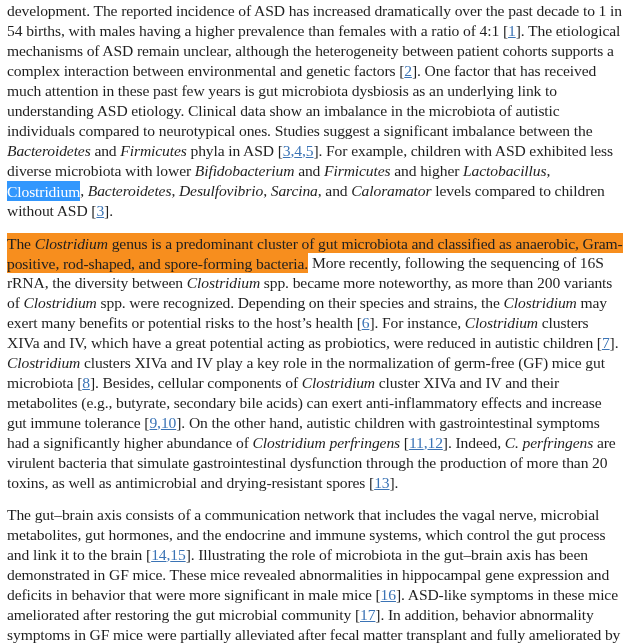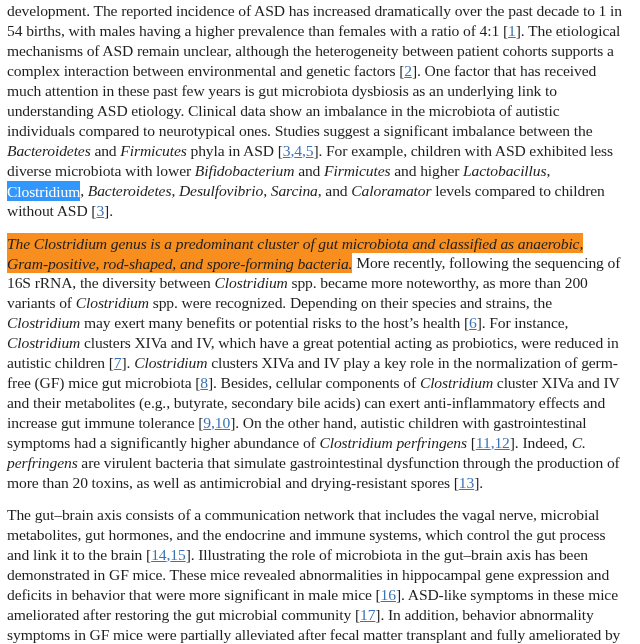--- a/index.html
+++ b/index.html
@@ -35,21 +35,20 @@
     text-decoration: underline;
     text-underline-offset: 1px;
     cursor: pointer;
   }
   .refsep {
     color: var(--link, #3a73b5);
   }
   .hl {
     background: var(--orange, #f78e1e);
     padding: 1.5px 0;
-    font-style: italic;
   }
   .sel {
     background: var(--selection, #3297fd);
     color: var(--selection-text, #ffffff);
     padding: 1.5px 0;
   }
 </style>
 </head>
 <body>
 

